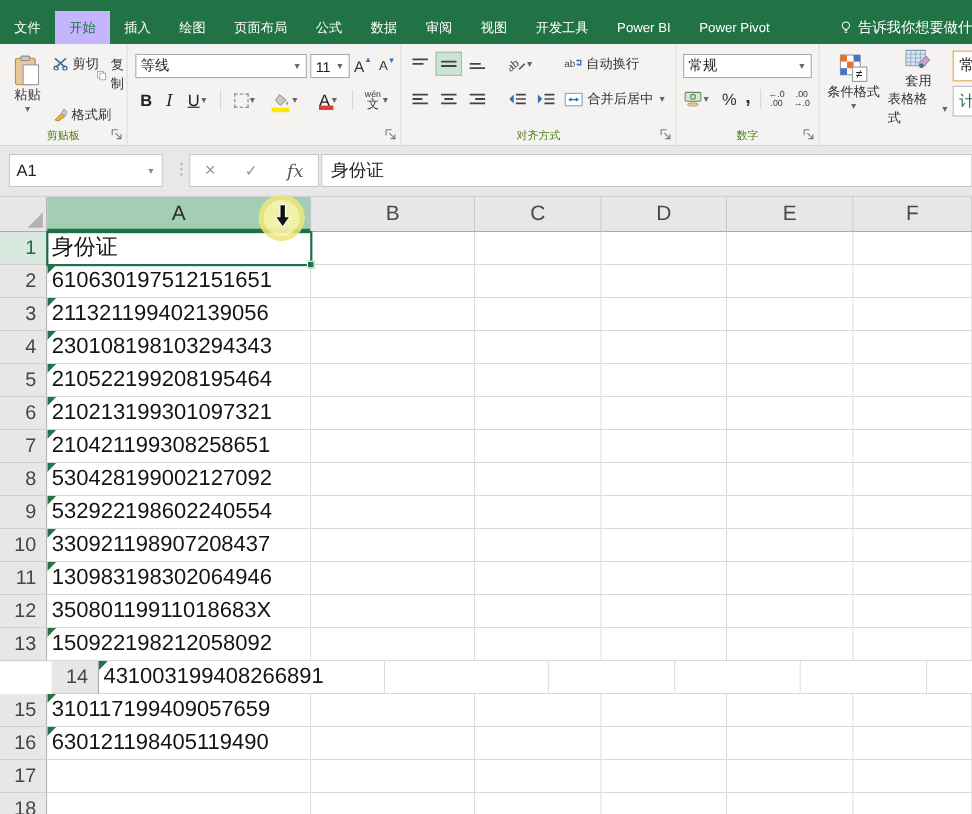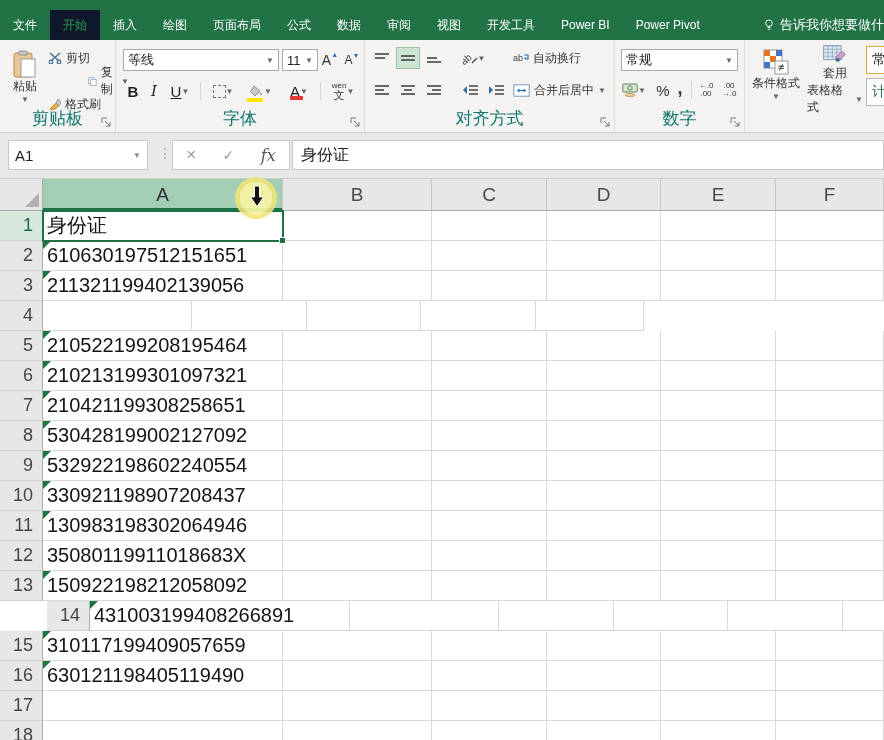--- a/index.html
+++ b/index.html
@@ -5,31 +5,31 @@
   * { margin:0; padding:0; box-sizing:border-box; }
   html,body { width:884px; height:740px; overflow:hidden; background:#fff;
     font-family:"Liberation Sans","DejaVu Sans",sans-serif; }
   #stage { position:relative; width:884px; height:740px; }
 
   
   #tabbar { position:absolute; left:0; top:0; width:884px; height:40px; background:#217346;
             display:flex; align-items:flex-end; }
   .tab { height:30px; line-height:30px; padding:0 13px; color:#fff; font-size:12px;
          white-space:nowrap; cursor:default; }
-  .tab.active { background:#0f172a; color:#217346;font-weight:bold; }
+  .tab.active { background:#c4b5fd; color:#217346; }
   #tellme { position:absolute; right:0; top:10px; height:30px; line-height:30px; color:#fff;
             font-size:13px; display:flex; align-items:center; gap:6px; padding-left:8px;
             white-space:nowrap; overflow:hidden; width:128px; }
 
   
   #ribbon { position:absolute; left:0; top:40px; width:884px; height:93px; background:#F4F3F1;
             border-bottom:1px solid #D2CFCC; }
   .grp { position:absolute; top:0; height:92px; border-right:1px solid #DFDDDA; }
   .grp-label { position:absolute; bottom:2px; left:0; width:100%; text-align:center;
-               font-size:17px; color:#0f766e; }
+               font-size:10px; color:#4d7c0f; }
   .dlg { position:absolute; right:3px; bottom:4px; width:12px; height:12px; }
   .rbtxt { font-size:12px; color:#333; }
   .mini { position:absolute; display:flex; align-items:center; gap:4px; height:20px; }
   .ddarrow { font-size:8px; color:#666; }
   .combo { position:absolute; background:#fff; border:1px solid #ABABAB; display:flex;
            align-items:center; font-size:13px; color:#222; padding:0 4px; justify-content:space-between; }
   .tool { position:absolute; display:flex; align-items:center; justify-content:center; }
   .sel-tool { background:#CDE3D4; border:1px solid #9CC2AA; }
   .bar3 line { stroke:#444; stroke-width:1.6; }
   .colorbar { position:absolute; left:1px; bottom:0; height:4px; }
@@ -113,21 +113,21 @@
       </div>
       <div class="mini" style="left:48px;top:8px;">
         <svg width="14" height="12" viewBox="0 0 14 12">
           <line x1="2" y1="1" x2="11" y2="9" stroke="#3E6E96" stroke-width="1.4"></line>
           <line x1="12" y1="1" x2="3" y2="9" stroke="#3E6E96" stroke-width="1.4"></line>
           <circle cx="3" cy="10" r="1.8" fill="none" stroke="#3E6E96" stroke-width="1.2"></circle>
           <circle cx="11" cy="10" r="1.8" fill="none" stroke="#3E6E96" stroke-width="1.2"></circle>
         </svg>
         <span class="rbtxt">剪切</span>
       </div>
-      <div class="mini" style="left:48px;top:31px;padding-left:40px;">
+      <div class="mini" style="left:48px;top:18px;padding-left:40px;">
         <svg width="13" height="13" viewBox="0 0 13 13">
           <rect x="1" y="1" width="8" height="9" fill="#fff" stroke="#7E9AB5"></rect>
           <rect x="4" y="3.5" width="8" height="9" fill="#fff" stroke="#7E9AB5"></rect>
         </svg>
         <span class="rbtxt">复制</span>
         <span class="ddarrow">▼</span>
       </div>
       <div class="mini" style="left:48px;top:54px;">
         <svg width="13" height="13" viewBox="0 0 13 13">
           <path d="M2,11 L8,5 L11,8 L5,12 Z" fill="#E8B33C" stroke="#A87B1E" stroke-width="0.8"></path>
@@ -187,21 +187,20 @@
         <span class="ddarrow">▼</span>
       </div>
       <div style="position:absolute;left:204px;top:42px;height:18px;border-left:1px solid #D8D6D3;"></div>
       <div class="tool" style="left:210px;top:38px;width:34px;height:26px;">
         <span style="display:inline-block;text-align:center;line-height:1;">
           <span style="font-size:8px;color:#333;display:block;">wén</span>
           <span style="font-size:11px;color:#333;display:block;">文</span>
         </span>
         <span class="ddarrow">▼</span>
       </div>
-      <div class="grp-label">字体</div>
       <svg class="dlg" viewBox="0 0 12 12">
         <path d="M2,2 H7 M2,2 V7" stroke="#777" fill="none"></path>
           <path d="M5,5 L10,10 M10,6 V10 H6" stroke="#777" fill="none"></path>
       </svg>
     </div>
 
     <div class="grp" style="left:365px;width:250px;">
       <div class="tool" style="left:5px;top:7px;width:24px;height:22px;">
         <svg class="bar3" width="16" height="12" viewBox="0 0 16 12">
             <line x1="1" y1="2" x2="15" y2="2"></line>
@@ -414,20 +413,21 @@
         <div class="gcell rhdr" style="width: 43px; height: 30px;">3</div>
         <div class="gcell flag" style="width: 240px; height: 30px;">211321199402139056</div>
         <div class="gcell" style="width: 149px; height: 30px;"></div>
         <div class="gcell" style="width: 115px; height: 30px;"></div>
         <div class="gcell" style="width: 114px; height: 30px;"></div>
         <div class="gcell" style="width: 115px; height: 30px;"></div>
         <div class="gcell" style="width: 108px; height: 30px;"></div>
       </div>
       <div class="grow" style="top: 122px;">
         <div class="gcell rhdr" style="width: 43px; height: 30px;">4</div>
+        <div class="gcell flag" style="width: 240px; height: 30px;">230108198103294343</div>
         <div class="gcell" style="width: 149px; height: 30px;"></div>
         <div class="gcell" style="width: 115px; height: 30px;"></div>
         <div class="gcell" style="width: 114px; height: 30px;"></div>
         <div class="gcell" style="width: 115px; height: 30px;"></div>
         <div class="gcell" style="width: 108px; height: 30px;"></div>
       </div>
       <div class="grow" style="top: 152px;">
         <div class="gcell rhdr" style="width: 43px; height: 30px;">5</div>
         <div class="gcell flag" style="width: 240px; height: 30px;">210522199208195464</div>
         <div class="gcell" style="width: 149px; height: 30px;"></div>

